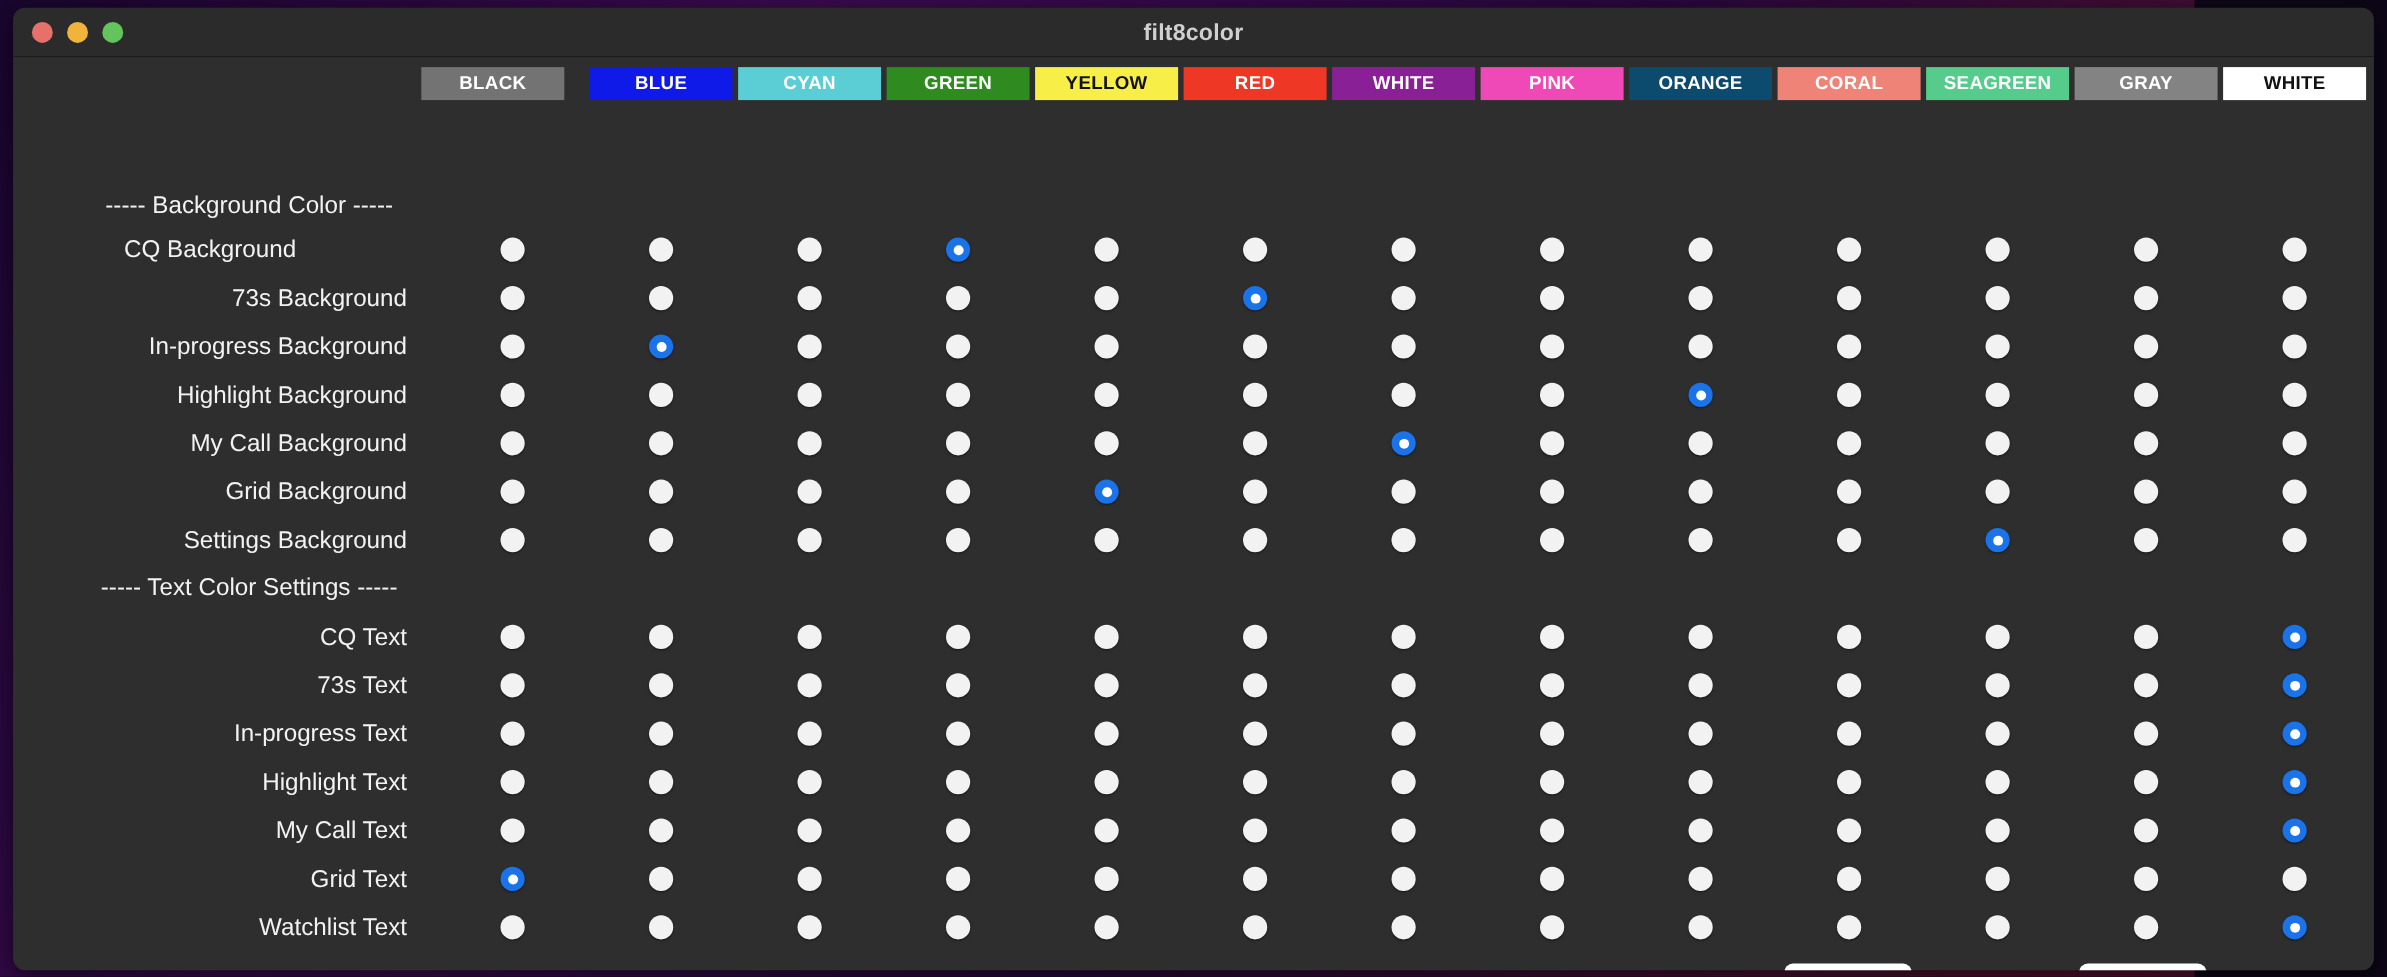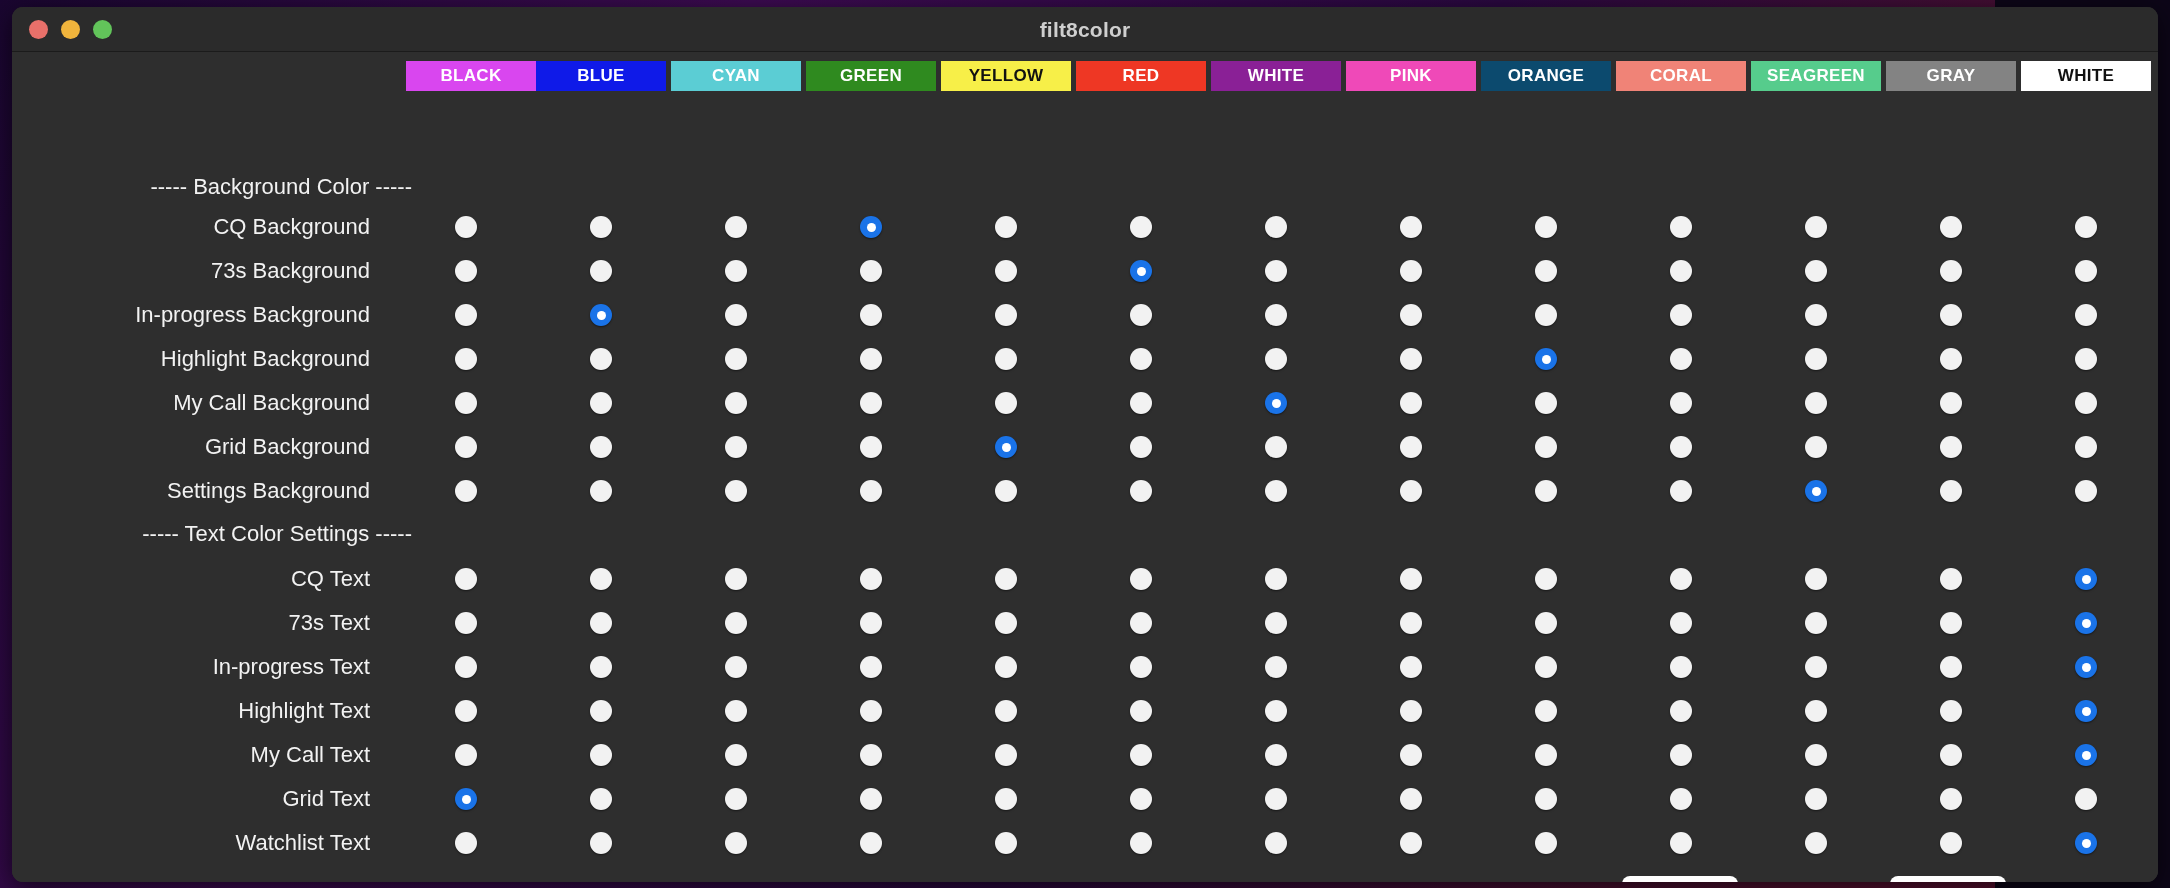--- a/index.html
+++ b/index.html
@@ -99,21 +99,21 @@
     width: 375px;
     text-align: right;
     padding-right: 17px;
     color: #f2f2f2;
     font-size: 22px;
     white-space: nowrap;
     height: 26px;
     line-height: 26px;
   }
   .row-label.section {
-    text-align: right;
+    text-align: center;
     padding-left: 29px;
     padding-right: 0;
     width: 400px;
   }
 
   
   .radio {
     position: absolute;
     width: 22px;
     height: 22px;
@@ -162,42 +162,42 @@
         <span class="tl close"></span>
         <span class="tl min"></span>
         <span class="tl max"></span>
       </div>
       <div id="win-title">filt8color</div>
     </div>
 
     <div id="content">
 
       <div id="header-row">
-          <div class="color-header" style="left: 394px; width: 130px; background: #d946ef; color: rgb(255, 255, 255);">BLACK</div>
+          <div class="color-header" style="left: 371px; width: 130px; background: #737373; color: rgb(255, 255, 255);">BLACK</div>
           <div class="color-header" style="left: 524px; width: 130px; background: rgb(15, 26, 232); color: rgb(255, 255, 255);">BLUE</div>
           <div class="color-header" style="left: 659px; width: 130px; background: rgb(91, 205, 212); color: rgb(255, 255, 255);">CYAN</div>
           <div class="color-header" style="left: 794px; width: 130px; background: rgb(47, 138, 31); color: rgb(255, 255, 255);">GREEN</div>
           <div class="color-header" style="left: 929px; width: 130px; background: rgb(247, 239, 72); color: rgb(17, 17, 17);">YELLOW</div>
           <div class="color-header" style="left: 1064px; width: 130px; background: rgb(238, 55, 36); color: rgb(255, 255, 255);">RED</div>
           <div class="color-header" style="left: 1199px; width: 130px; background: rgb(138, 32, 150); color: rgb(255, 255, 255);">WHITE</div>
           <div class="color-header" style="left: 1334px; width: 130px; background: rgb(239, 73, 184); color: rgb(255, 255, 255);">PINK</div>
           <div class="color-header" style="left: 1469px; width: 130px; background: #0c4a6e; color: rgb(255, 255, 255);">ORANGE</div>
           <div class="color-header" style="left: 1604px; width: 130px; background: rgb(240, 131, 119); color: rgb(255, 255, 255);">CORAL</div>
           <div class="color-header" style="left: 1739px; width: 130px; background: rgb(86, 204, 140); color: rgb(255, 255, 255);">SEAGREEN</div>
           <div class="color-header" style="left: 1874px; width: 130px; background: rgb(131, 131, 131); color: rgb(255, 255, 255);">GRAY</div>
           <div class="color-header" style="left: 2009px; width: 130px; background: rgb(255, 255, 255); color: rgb(17, 17, 17);">WHITE</div>
         </div>
 
       <div id="section-labels">
           <div class="row-label section" style="top: 122px;">----- Background Color -----</div>
           <div class="row-label section" style="top: 469px;">----- Text Color Settings -----</div>
         </div>
 
       <div id="row-labels">
-          <div class="row-label" style="top: 162px;">CQ Background</div>
+          <div class="row-label" style="top: 162px; text-align: center;">CQ Background</div>
           <div class="row-label" style="top: 206px;">73s Background</div>
           <div class="row-label" style="top: 250px;">In-progress Background</div>
           <div class="row-label" style="top: 294px;">Highlight Background</div>
           <div class="row-label" style="top: 338px;">My Call Background</div>
           <div class="row-label" style="top: 382px;">Grid Background</div>
           <div class="row-label" style="top: 426px;">Settings Background</div>
           <div class="row-label" style="top: 514px;">CQ Text</div>
           <div class="row-label" style="top: 558px;">73s Text</div>
           <div class="row-label" style="top: 602px;">In-progress Text</div>
           <div class="row-label" style="top: 646px;">Highlight Text</div>

